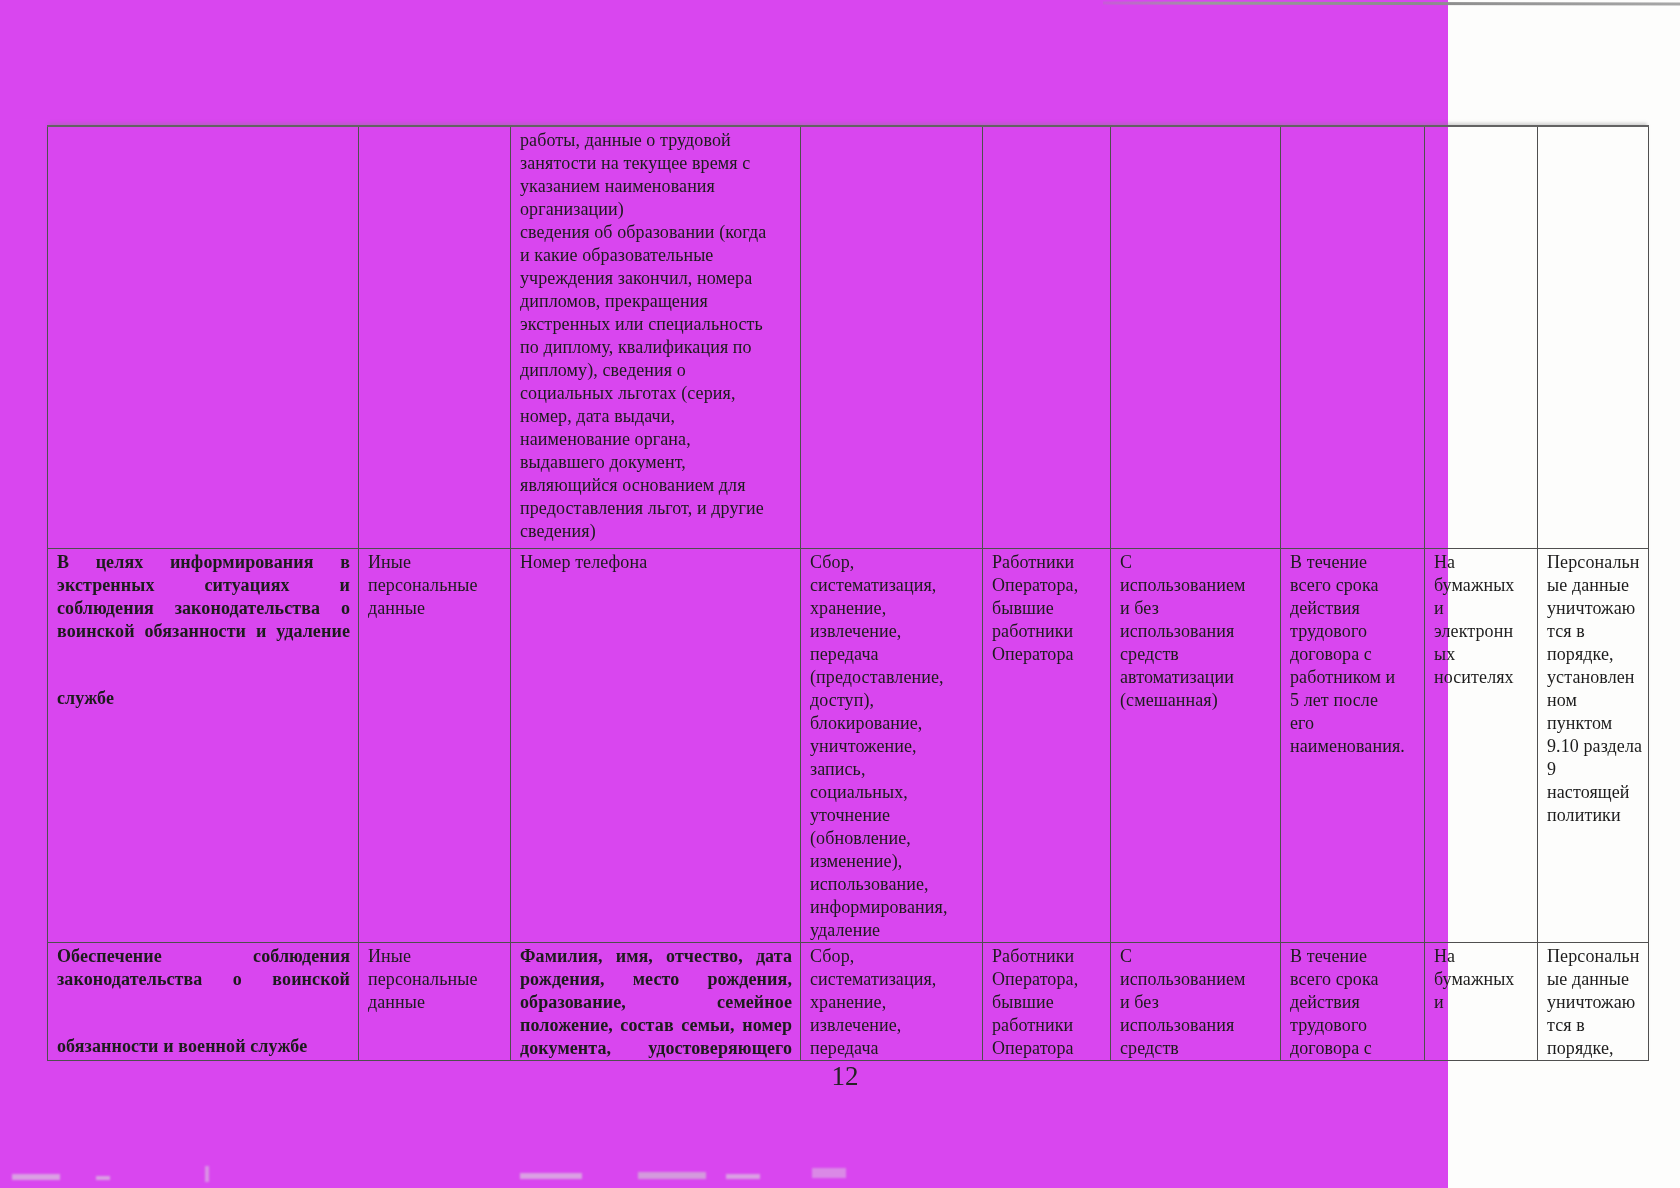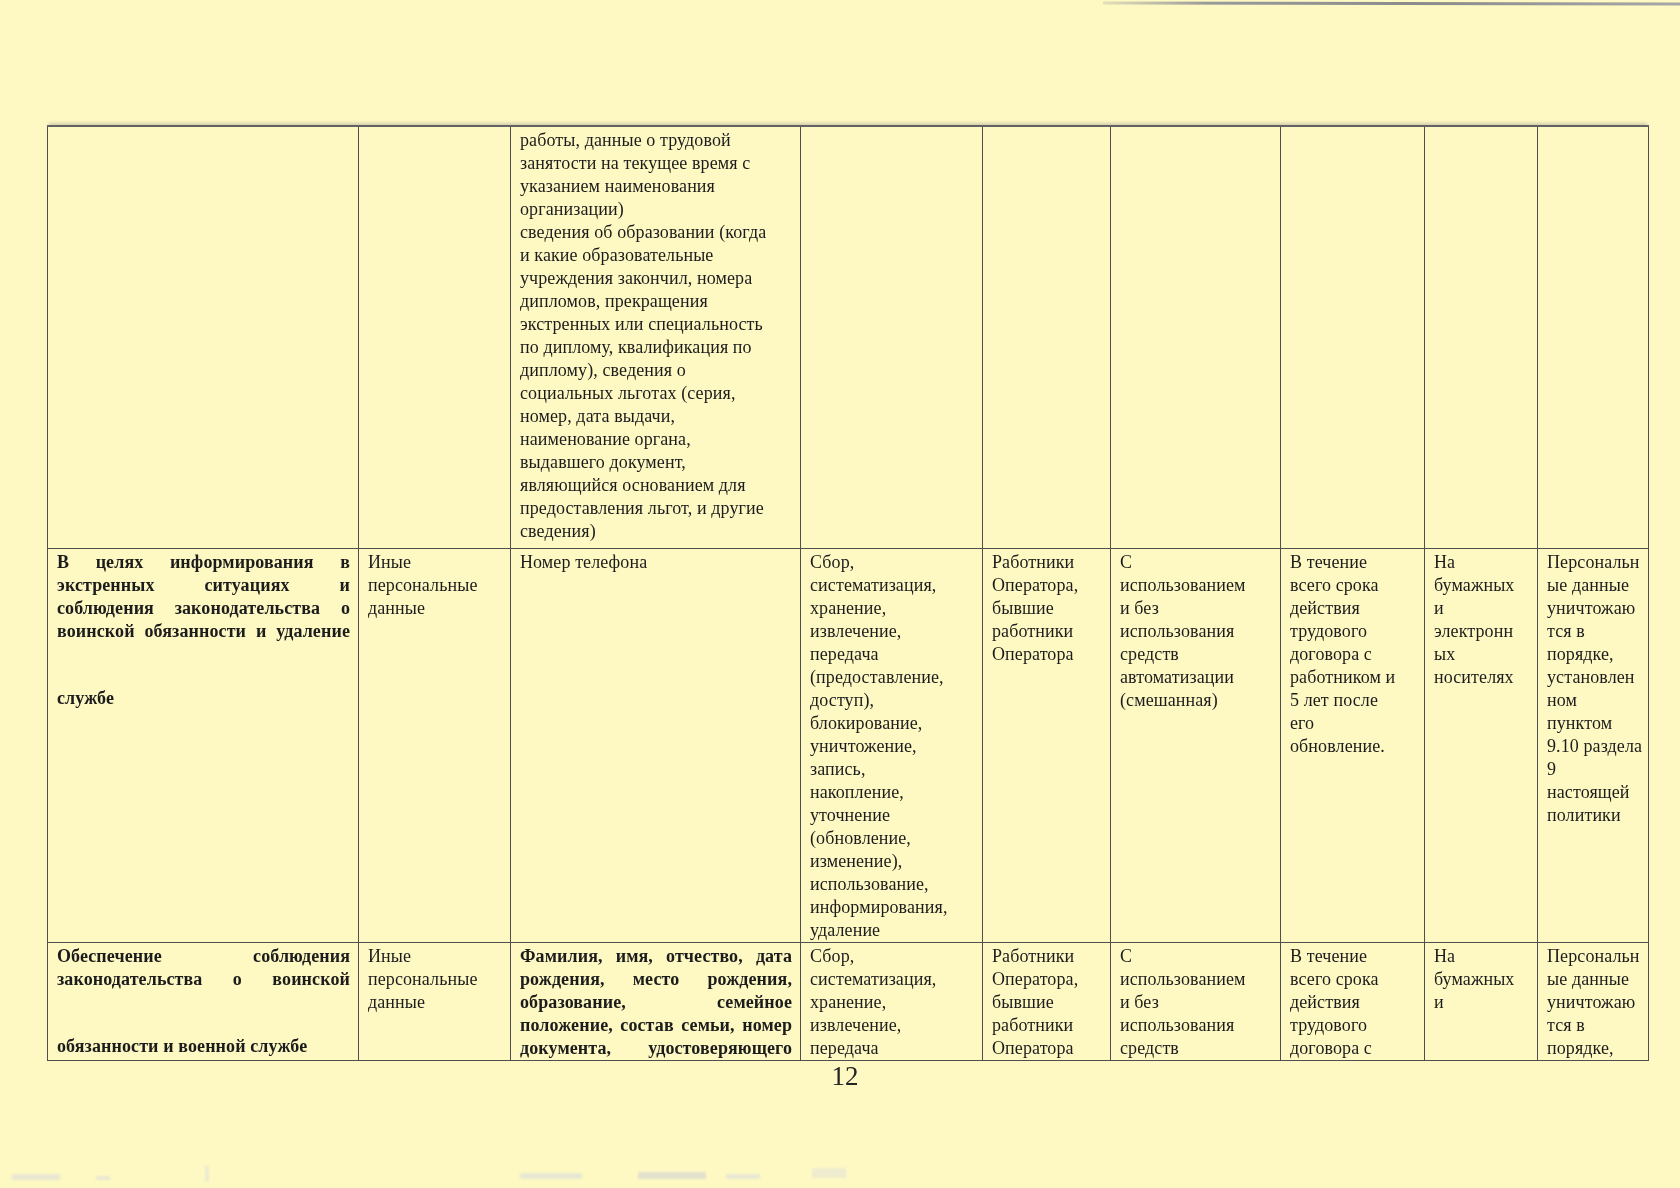--- a/index.html
+++ b/index.html
@@ -6,23 +6,23 @@
     margin: 0;
     padding: 0;
     width: 1680px;
     height: 1188px;
     background: #fdfdfc;
     overflow: hidden;
     font-family: "Liberation Serif", "DejaVu Serif", serif;
   }
   .sheet {
     position: relative;
-    width: 1680px;
+    width: 1448px;
     height: 1188px;
-    background: #fef9c3;
+    background: #d946ef;
     color: #1c1c1c;
   }
   
   .scan-line-top {
     position: absolute;
     top: 2px;
     left: 1103px;
     width: 577px;
     height: 3px;
     background: linear-gradient(90deg, rgba(150,150,150,.25), #9a9a9a 18%, #8b8b8b 55%, #a7a7a7);
@@ -171,21 +171,21 @@
             <div class="ln">Сбор,</div>
             <div class="ln">систематизация,</div>
             <div class="ln">хранение,</div>
             <div class="ln">извлечение,</div>
             <div class="ln">передача</div>
             <div class="ln">(предоставление,</div>
             <div class="ln">доступ),</div>
             <div class="ln">блокирование,</div>
             <div class="ln">уничтожение,</div>
             <div class="ln">запись,</div>
-            <div class="ln">накопление,</div>
+            <div class="ln">социальных,</div>
             <div class="ln">уточнение</div>
             <div class="ln">(обновление,</div>
             <div class="ln">изменение),</div>
             <div class="ln">использование,</div>
             <div class="ln">информирования,</div>
             <div class="ln">удаление</div>
           </td>
         <td class="cell">
             <div class="ln">Работники</div>
             <div class="ln">Оператора,</div>
@@ -204,21 +204,21 @@
           </td>
         <td class="cell">
             <div class="ln">В течение</div>
             <div class="ln">всего срока</div>
             <div class="ln">действия</div>
             <div class="ln">трудового</div>
             <div class="ln">договора с</div>
             <div class="ln">работником и</div>
             <div class="ln">5 лет после</div>
             <div class="ln">его</div>
-            <div class="ln">обновление.</div>
+            <div class="ln">наименования.</div>
           </td>
         <td class="cell">
             <div class="ln">На</div>
             <div class="ln">бумажных</div>
             <div class="ln">и</div>
             <div class="ln">электронн</div>
             <div class="ln">ых</div>
             <div class="ln">носителях</div>
           </td>
         <td class="cell">

